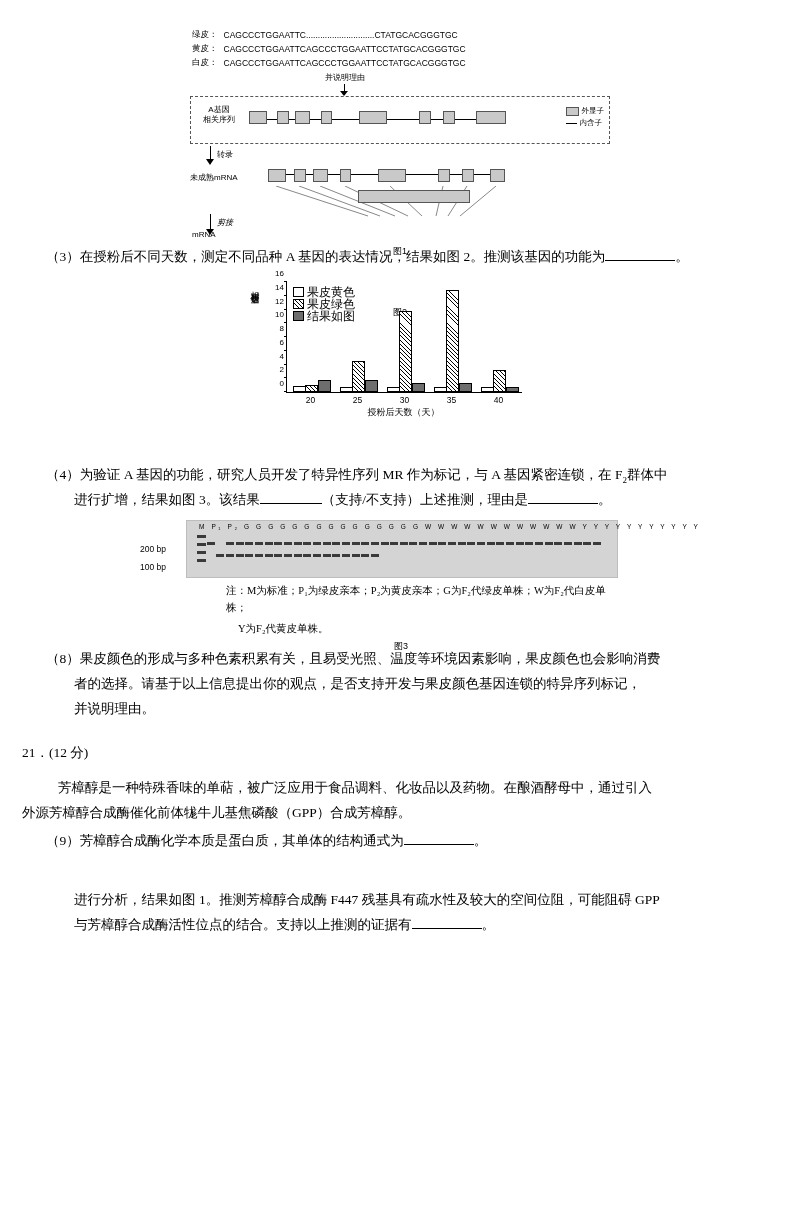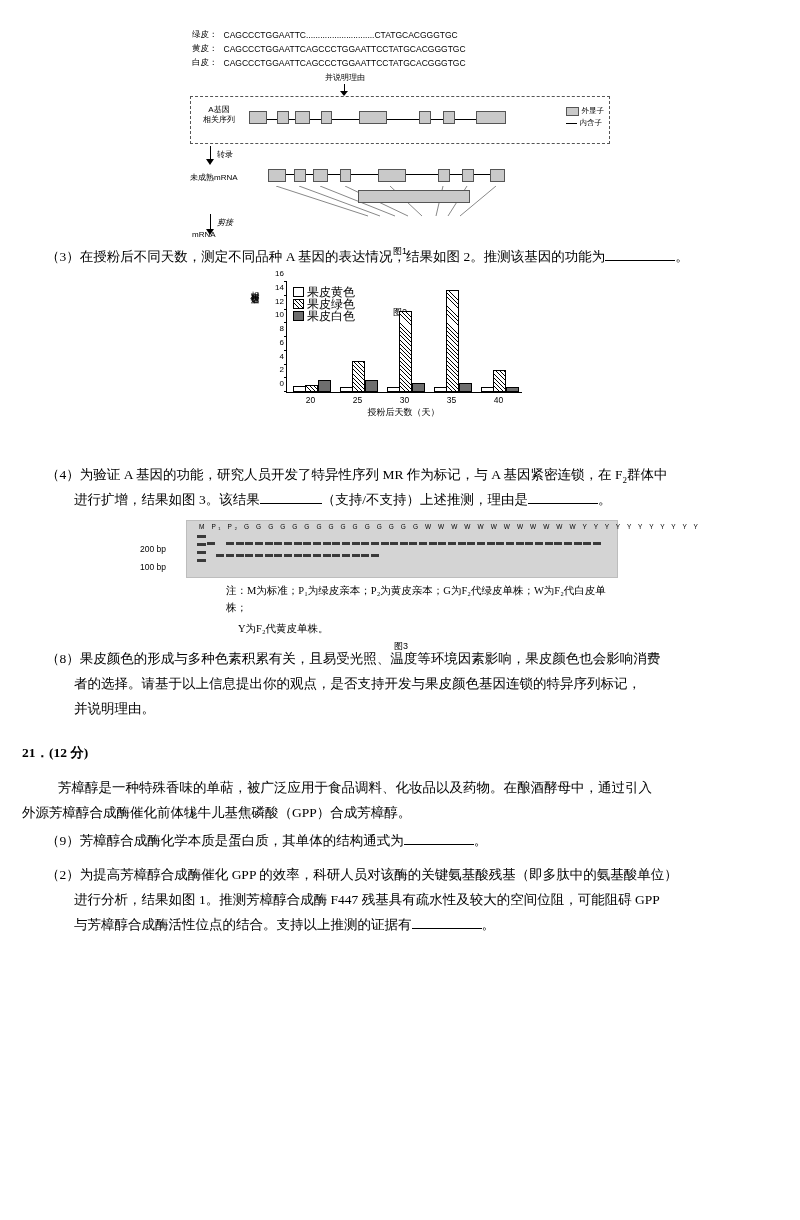--- a/index.html
+++ b/index.html
@@ -152,21 +152,21 @@
   <div class="para" style="left:46px;top:244px;width:720px;">
     <span>（3）在授粉后不同天数，测定不同品种 A 基因的表达情况，结果如图 2。推测该基因的功能为</span><span class="blank"></span><span>。</span>
   </div>
 
   <div class="fig2">
     <div class="ytitle">相对表达量</div>
     <div class="chart" id="chart">
       <div class="chartlegend">
         <div><span class="k b-yellow"></span><span>果皮黄色</span></div>
         <div><span class="k b-green"></span><span>果皮绿色</span></div>
-        <div><span class="k b-white"></span><span>果皮白色</span></div>
+        <div><span class="k b-white"></span><span>结果如图</span></div>
       </div>
     <div class="ytick" style="bottom: 0px;">0</div>
         <div class="ytickmark" style="bottom: 0px;"></div>
         <div class="ytick" style="bottom: 13.75px;">2</div>
         <div class="ytickmark" style="bottom: 13.75px;"></div>
         <div class="ytick" style="bottom: 27.5px;">4</div>
         <div class="ytickmark" style="bottom: 27.5px;"></div>
         <div class="ytick" style="bottom: 41.25px;">6</div>
         <div class="ytickmark" style="bottom: 41.25px;"></div>
         <div class="ytick" style="bottom: 55px;">8</div>
@@ -280,27 +280,26 @@
     <div class="gellabel" style="left:-46px;top:42px;position:absolute;">100 bp</div>
     <div class="gelnote" style="margin-left:40px;">注：M为标准；P₁为绿皮亲本；P₂为黄皮亲本；G为F₂代绿皮单株；W为F₂代白皮单株；</div>
     <div class="gelnote" style="margin-left:52px;">Y为F₂代黄皮单株。</div>
     <div class="figcap" style="margin-top:3px;">图3</div>
   </div>
 
   <div class="para" style="left:46px;top:646px;width:730px;">（8）果皮颜色的形成与多种色素积累有关，且易受光照、温度等环境因素影响，果皮颜色也会影响消费</div>
   <div class="para" style="left:74px;top:671px;width:700px;">者的选择。请基于以上信息提出你的观点，是否支持开发与果皮颜色基因连锁的特异序列标记，</div>
   <div class="para" style="left:74px;top:696px;width:700px;">并说明理由。</div>
 
-  <div class="para" style="left:22px;top:740px;width:730px;font-weight:bold;">21．(12 分)</div>
+  <div class="para" style="left:22px;top:740px;width:730px;font-weight:normal;">21．(12 分)</div>
   <div class="para" style="left:58px;top:775px;width:730px;">芳樟醇是一种特殊香味的单萜，被广泛应用于食品调料、化妆品以及药物。在酿酒酵母中，通过引入</div>
   <div class="para" style="left:22px;top:800px;width:760px;">外源芳樟醇合成酶催化前体牻牛儿基焦磷酸（GPP）合成芳樟醇。</div>
 
   <div class="para" style="left:46px;top:828px;width:730px;">
     <span>（9）芳樟醇合成酶化学本质是蛋白质，其单体的结构通式为</span><span class="blank"></span><span>。</span>
   </div>
 
-  <div class="para" style="left:46px;top:862px;width:740px;">（2）为提高芳樟醇合成酶催化 GPP 的效率，科研人员对该酶的关键氨基酸残基（即多肽中的氨基酸单位）</div>
   <div class="para" style="left:74px;top:887px;width:710px;">进行分析，结果如图 1。推测芳樟醇合成酶 F447 残基具有疏水性及较大的空间位阻，可能阻碍 GPP</div>
   <div class="para" style="left:74px;top:912px;width:710px;">
     <span>与芳樟醇合成酶活性位点的结合。支持以上推测的证据有</span><span class="blank"></span><span>。</span>
   </div>
 
 </div>
 
 </body></html>

